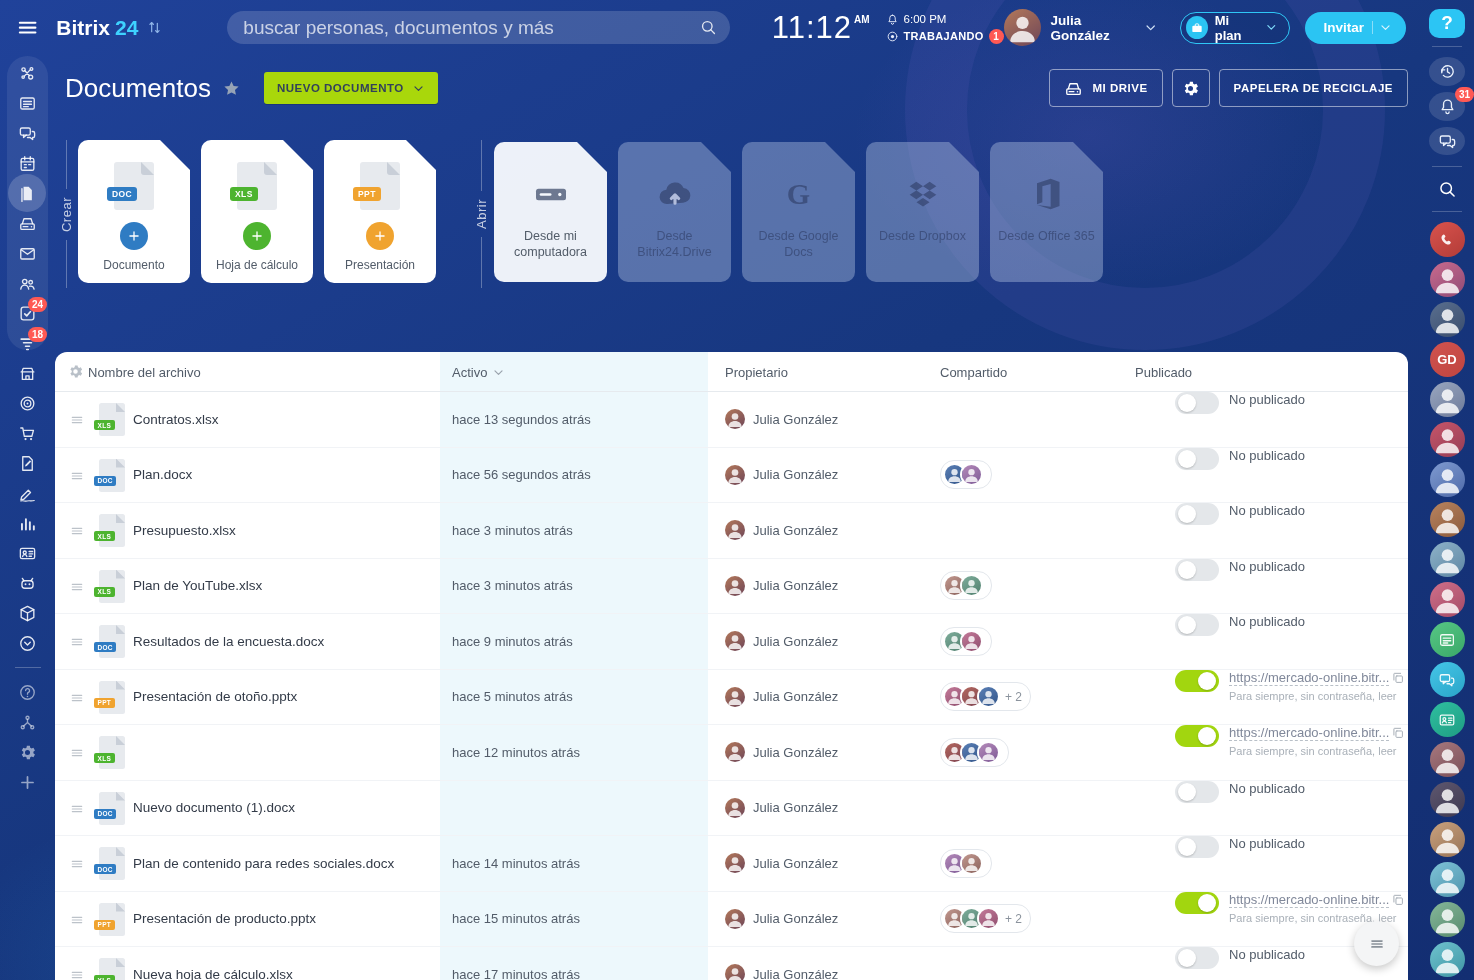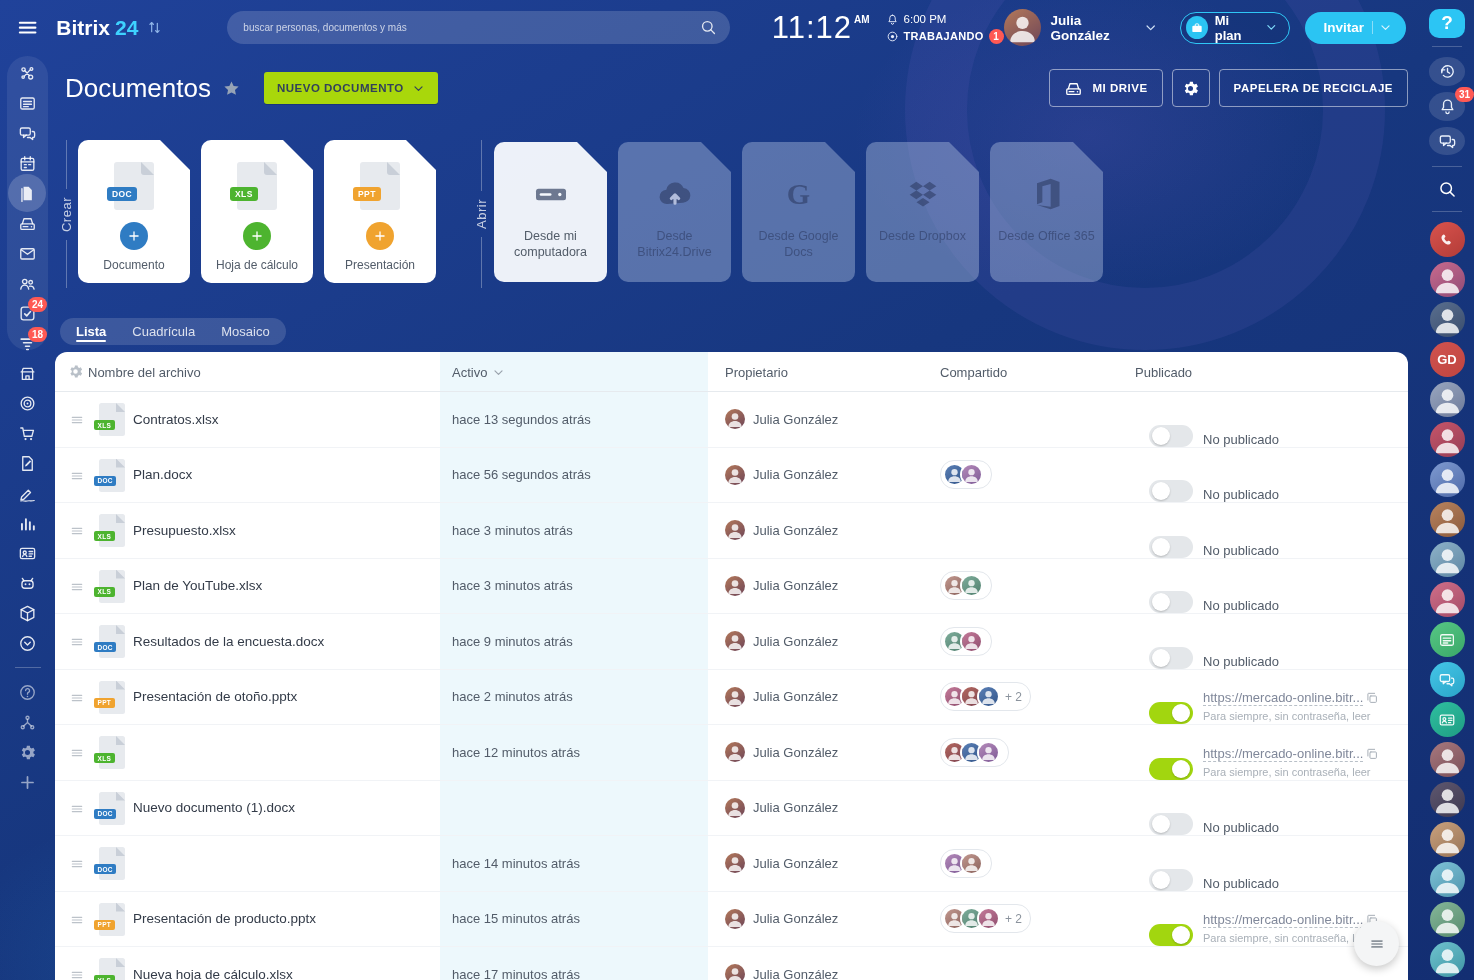--- a/index.html
+++ b/index.html
@@ -19,21 +19,21 @@
   
   .topbar{position:absolute;top:0;left:0;width:1420px;height:55px;display:flex;align-items:center;z-index:5}
   .burger{width:24px;height:24px;margin-left:16px;color:#fff;cursor:pointer}
   .logo{display:flex;align-items:baseline;margin-left:17px;cursor:pointer}
   .logo .b1{color:#fff;font-size:21px;font-weight:bold}
   .logo .b2{color:#3ed2ff;font-size:21px;font-weight:bold;margin-left:5px}
   .logo-switch{width:17px;height:17px;color:#8fb4e8;margin-left:8px;align-self:center}
   .tb-search{position:relative;margin-left:64px;width:518px;height:33px;border-radius:17px;
     background:rgba(255,255,255,.16)}
   .tb-search input{width:100%;height:100%;background:transparent;border:0;outline:none;
-    padding:0 40px 0 16px;color:#fff;font-size:10px}
+    padding:0 40px 0 16px;color:#fff;font-size:19px}
   .tb-search input::placeholder{color:rgba(255,255,255,.72)}
   .tb-search .mag{position:absolute;right:12px;top:7px;width:19px;height:19px;color:rgba(255,255,255,.85)}
   .clock{display:flex;align-items:flex-start;margin-left:42px;color:#fff}
   .clock .t{font-size:31px;font-weight:300;letter-spacing:1px;line-height:34px}
   .clock .m{font-size:10px;font-weight:bold;margin-top:3px;margin-left:2px}
   .workcol{margin-left:16px;color:#fff}
   .workrow{display:flex;align-items:center;gap:5px;font-size:11.5px;line-height:15px}
   .workrow .wic{width:13px;height:13px;color:#e8eefb}
   .workrow .status{font-weight:bold;letter-spacing:.3px;font-size:11px}
   .badge-sm{min-width:15px;height:15px;border-radius:8px;background:#ff5954;color:#fff;
@@ -165,21 +165,21 @@
     font-size:13.5px;color:#333b48}
   .c-activo{position:absolute;left:397px;top:0;height:100%;display:flex;align-items:center;
     font-size:13px;color:#525c69}
   .c-owner{position:absolute;left:670px;top:0;height:100%;display:flex;align-items:center;gap:8px;
     font-size:13px;color:#525c69}
   .c-shared{position:absolute;left:885px;top:0;height:100%;display:flex;align-items:center}
   .shpill{display:flex;align-items:center;border:1px solid #e3e7ec;border-radius:14px;padding:2px 8px 2px 2px;background:#fff}
   .shpill .sav{width:23px;height:23px;border-radius:50%;border:2px solid #fff;position:relative;overflow:hidden;flex:none}
   .shpill .sav+.sav{margin-left:-6px}
   .shpill .extra{font-size:12px;color:#8b939d;margin-left:5px}
-  .c-pub{position:absolute;left:1094px;top:0;height:100%;display:flex;align-items:flex-end;gap:10px}
+  .c-pub{position:absolute;left:1120px;top:0;height:100%;display:flex;align-items:flex-start;gap:10px}
   .tgl{width:44px;height:22px;border-radius:11px;position:relative;flex:none;cursor:pointer}
   .tgl.off{background:#e4e7ea}
   .tgl.on{background:#a2d60f}
   .tgl .knob{position:absolute;top:2px;width:18px;height:18px;border-radius:50%;background:#fff;
     box-shadow:0 1px 2px rgba(0,0,0,.2)}
   .tgl.off .knob{left:3px}
   .tgl.on .knob{right:3px}
   .nopub{font-size:13px;color:#525c69}
   .publnk{line-height:15px}
   .publnk .lnkrow{display:flex;align-items:center;gap:2px}
@@ -797,25 +797,20 @@
             <div class="oic">
               <svg class="ic" viewBox="0 0 24 24" style="width:40px;height:40px">
                 <path fill="currentColor" stroke="none" d="M14.2 2.8L19.5 4.8v14.4l-5.3 2-8.2-2.6 8.2 1V6l-5 1.3v9.6l-3.2 1.3V5.6z"></path>
               </svg>
             </div>
             <div class="olabel">Desde Office 365</div>
           </div>
         </div>
     </div>
 
-    <div class="tabs" id="tabs">
-        <span class="tab active">Lista</span>
-        <span class="tab">Cuadrícula</span>
-        <span class="tab">Mosaico</span>
-      </div>
 
     <div class="tbl">
       <div class="col-tint"></div>
       <div class="thead" id="thead">
           <span class="th-gear">
             <svg class="ic" viewBox="0 0 24 24">
               <path fill="currentColor" stroke="none" d="M19.4 13a7.6 7.6 0 0 0 0-2l2-1.6-1.9-3.3-2.4 1a7.6 7.6 0 0 0-1.7-1L15 3.5h-3.8l-.4 2.6a7.6 7.6 0 0 0-1.7 1l-2.4-1-1.9 3.3 2 1.6a7.6 7.6 0 0 0 0 2l-2 1.6 1.9 3.3 2.4-1a7.6 7.6 0 0 0 1.7 1l.4 2.6H15l.4-2.6a7.6 7.6 0 0 0 1.7-1l2.4 1 1.9-3.3zM12 15.2a3.2 3.2 0 1 1 0-6.4 3.2 3.2 0 0 1 0 6.4z"></path>
             </svg>
           </span>
           <div class="th" style="left:33px">Nombre del archivo</div>
@@ -1039,21 +1034,21 @@
           <div class="trow">
             <span class="c-drag">
               <svg class="ic" viewBox="0 0 24 24">
                 <path d="M5 8.2h14M5 12h14M5 15.8h14" stroke-width="1.8"></path>
               </svg>
             </span>
             <div class="ficon">
               <span class="fb" style="background:#f0a32f">PPT</span>
             </div>
             <div class="c-name">Presentación de otoño.pptx</div>
-            <div class="c-activo">hace 2 minutos atrás</div>
+            <div class="c-activo">hace 5 minutos atrás</div>
             <div class="c-owner">
               <div class="avatar" style="width:20px;height:20px">
                 <div class="ph" style="background:linear-gradient(145deg,#b4795a,#6d4558)">
                   <svg class="ic" viewBox="0 0 24 24">
                     <circle cx="12" cy="9" r="4" fill="#fff" opacity=".82" stroke="none"></circle>
                     <path d="M4 21.5c0-4.6 3.6-7.2 8-7.2s8 2.6 8 7.2z" fill="#fff" opacity=".82" stroke="none"></path>
                   </svg>
                 </div>
               </div>
               <span>Julia González</span>
@@ -1203,20 +1198,21 @@
           </div>
           <div class="trow">
             <span class="c-drag">
               <svg class="ic" viewBox="0 0 24 24">
                 <path d="M5 8.2h14M5 12h14M5 15.8h14" stroke-width="1.8"></path>
               </svg>
             </span>
             <div class="ficon">
               <span class="fb" style="background:#2f7cc3">DOC</span>
             </div>
+            <div class="c-name">Plan de contenido para redes sociales.docx</div>
             <div class="c-activo">hace 14 minutos atrás</div>
             <div class="c-owner">
               <div class="avatar" style="width:20px;height:20px">
                 <div class="ph" style="background:linear-gradient(145deg,#b4795a,#6d4558)">
                   <svg class="ic" viewBox="0 0 24 24">
                     <circle cx="12" cy="9" r="4" fill="#fff" opacity=".82" stroke="none"></circle>
                     <path d="M4 21.5c0-4.6 3.6-7.2 8-7.2s8 2.6 8 7.2z" fill="#fff" opacity=".82" stroke="none"></path>
                   </svg>
                 </div>
               </div>

